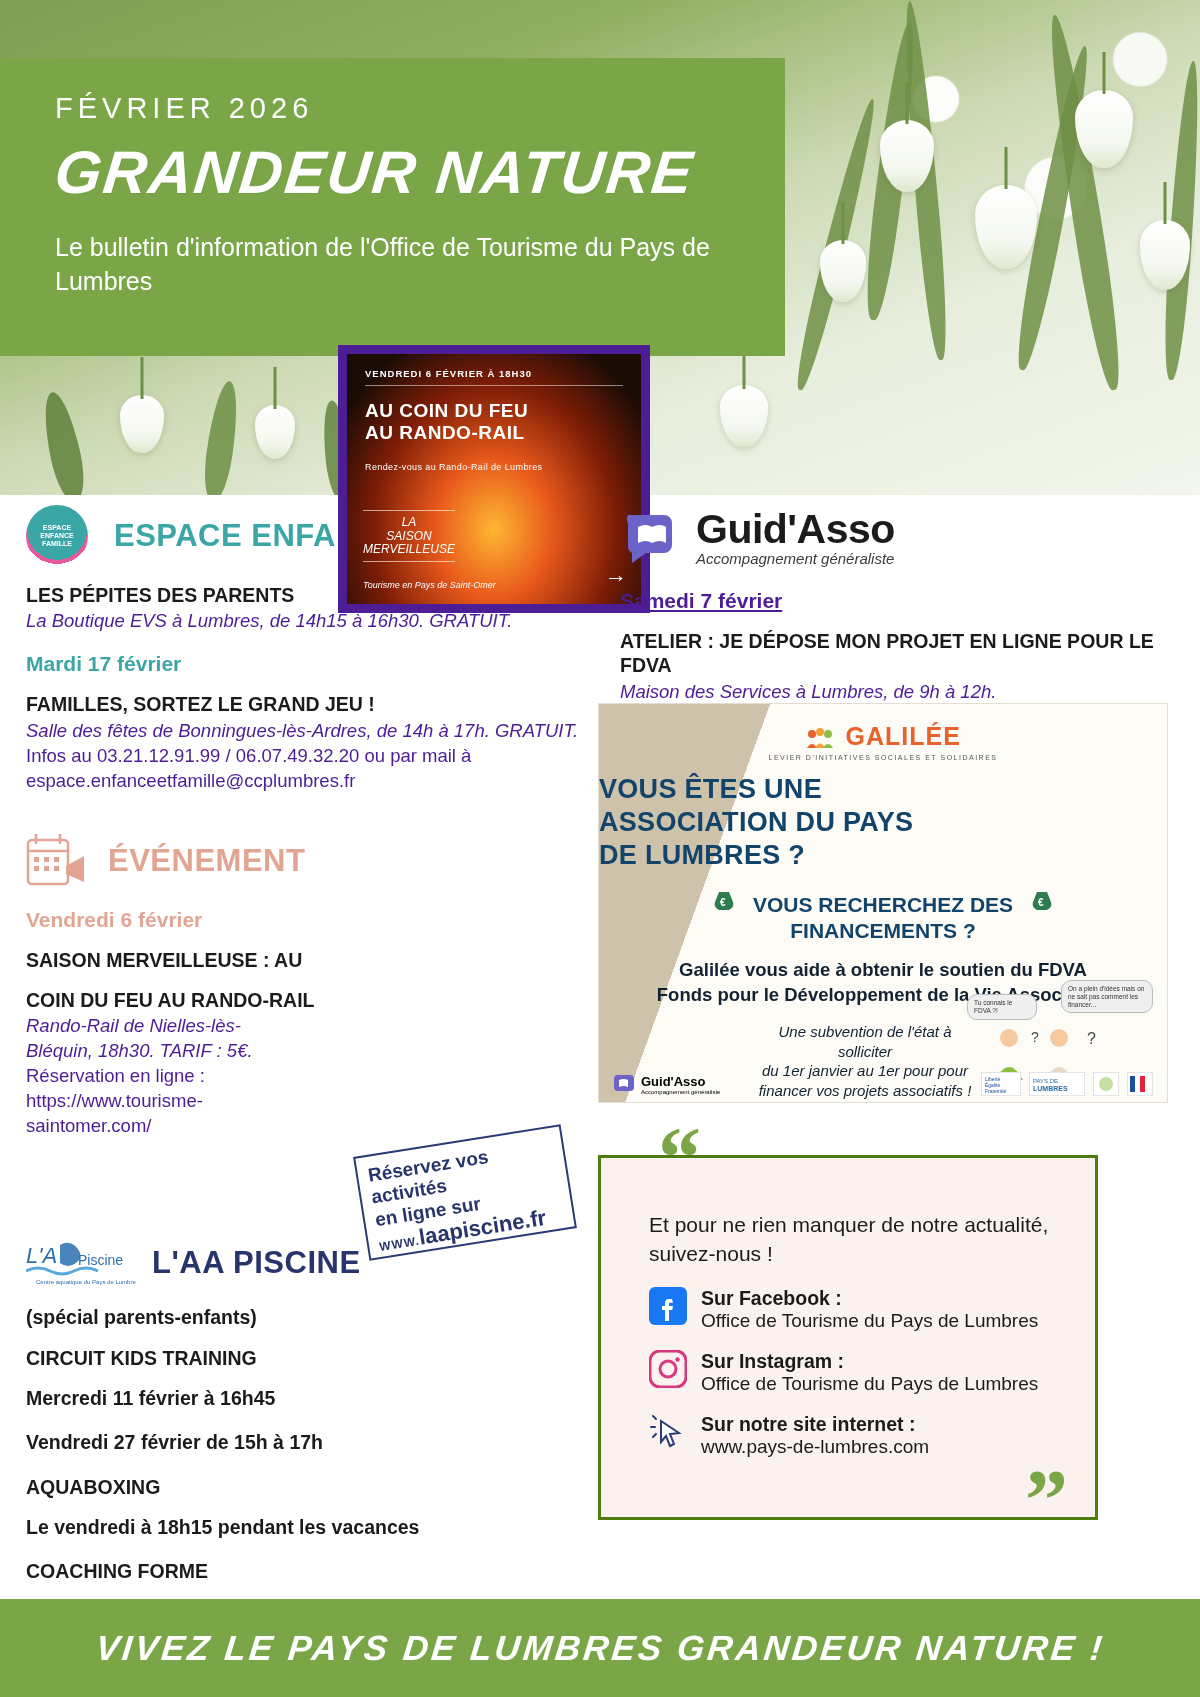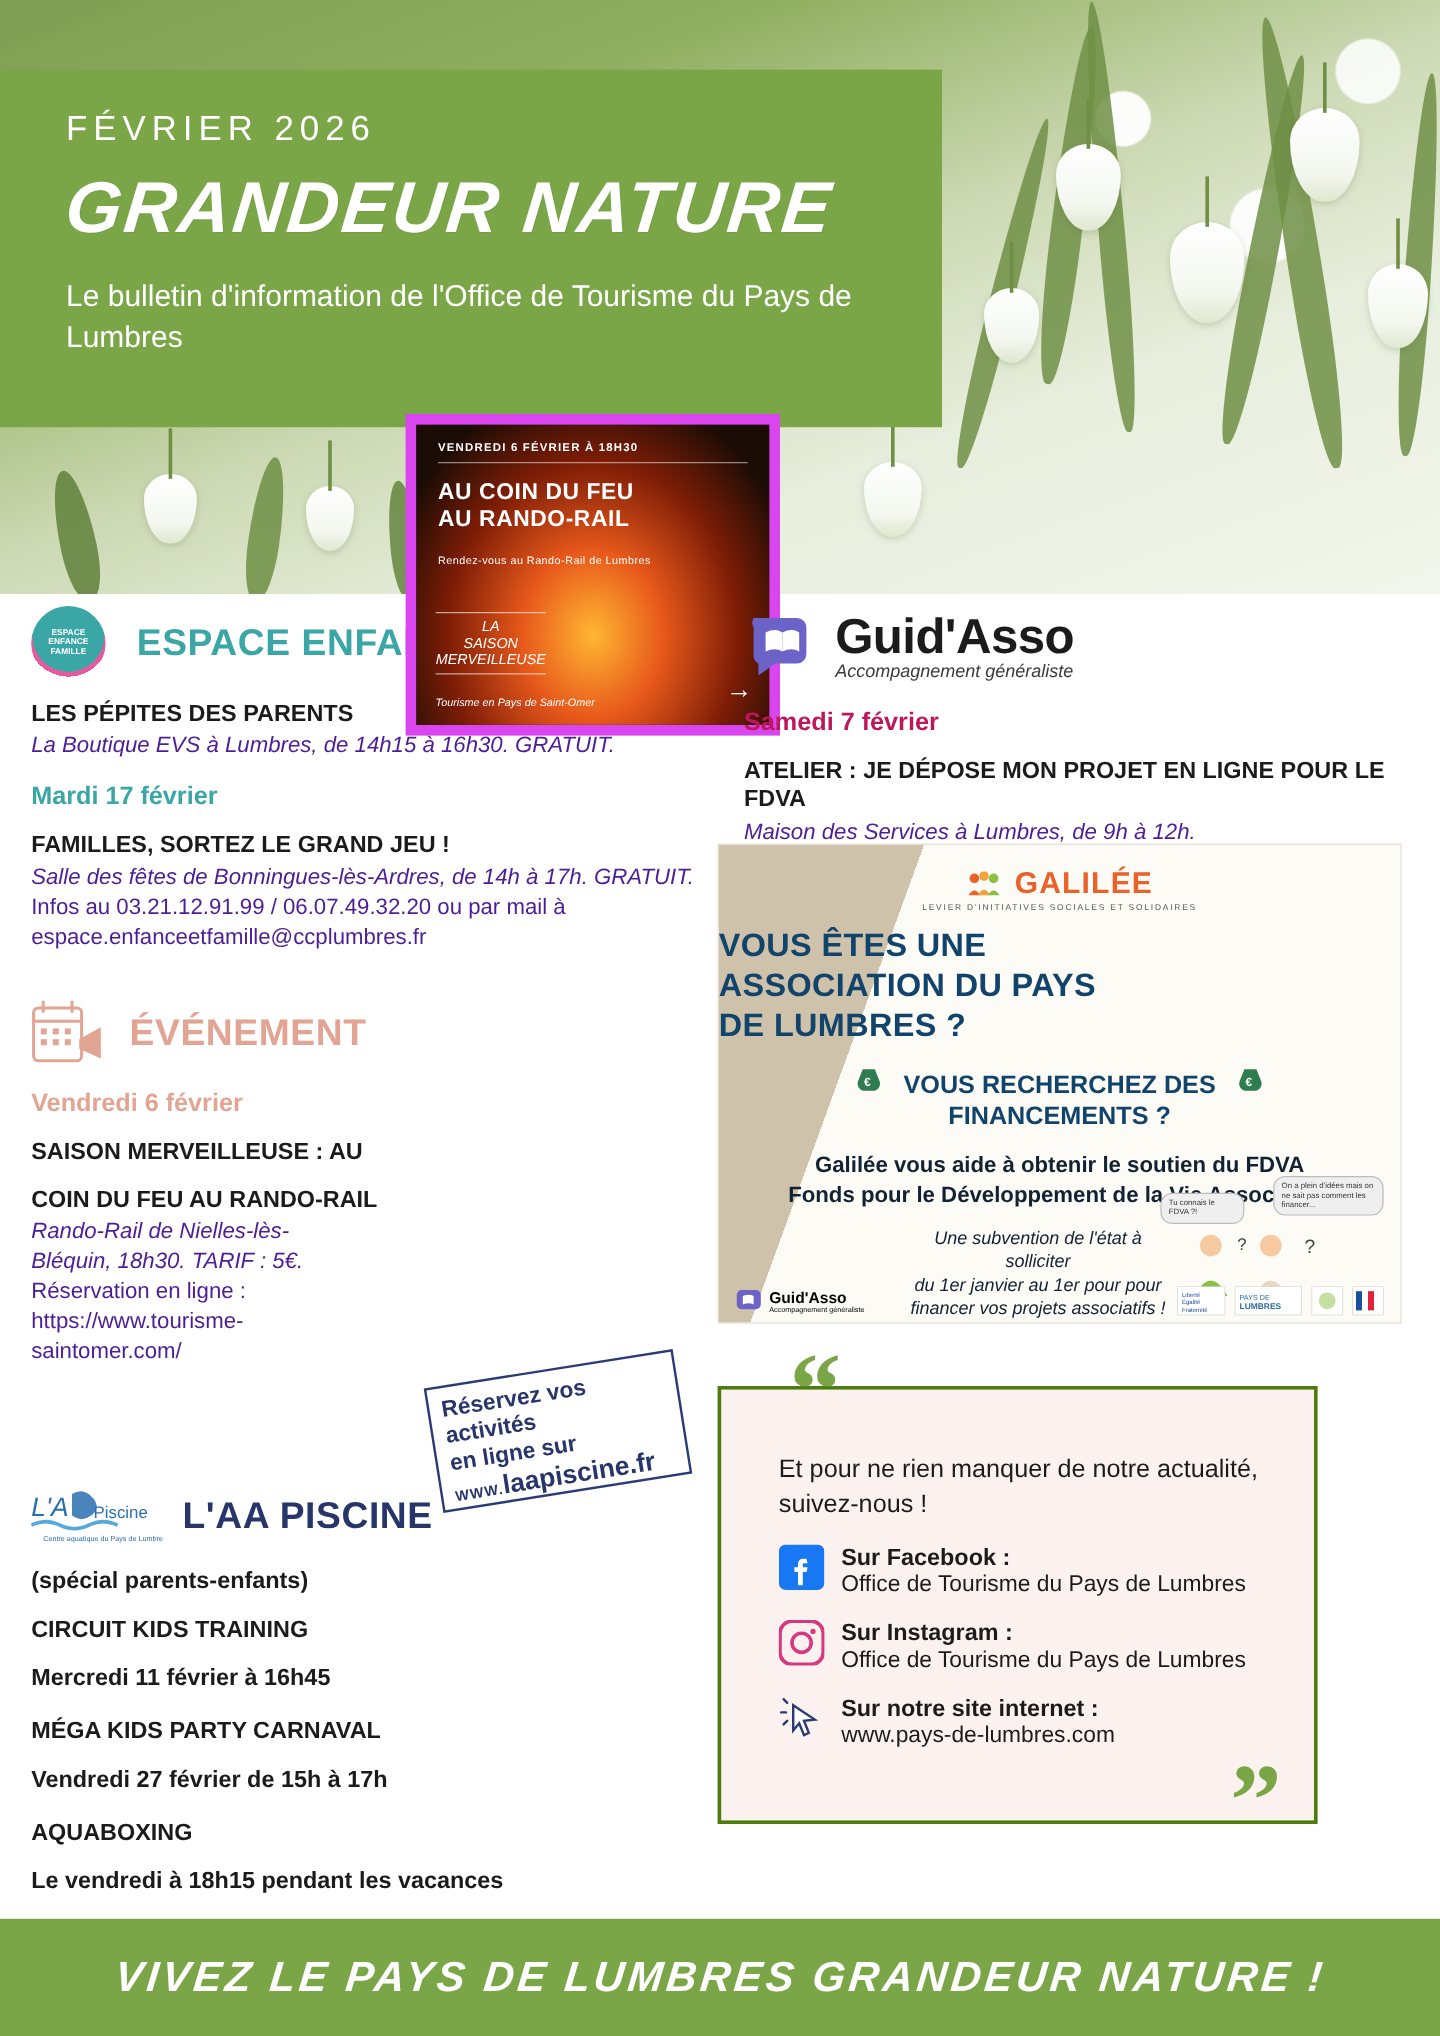--- a/index.html
+++ b/index.html
@@ -66,29 +66,29 @@
   .sec-title {
     font-size:31px; font-weight:bold; letter-spacing:.5px;
   }
   .teal { color:#3aa6a6; }
   .salmon { color:#e2a493; }
   .navy { color:#27356b; }
 
   .date { font-weight:bold; font-size:21px; margin:18px 0 3px 0; }
   .date.teal { color:#3aa6a6; }
   .date.salmon { color:#e2a493; }
-  .date.bluegrey { color:#be185d; }
+  .date.bluegrey { color:#4c1d95;text-decoration:underline; }
   .ev-title { font-weight:bold; font-size:19.5px; color:#1b1b1b; line-height:1.25; margin:16px 0 2px 0; }
   .ev-info { font-size:18.5px; color:#4c1d95; line-height:1.35; margin:0; }
   .ev-info.ital { font-style:italic; }
 
   
   .fire-card {
     position:absolute; left:338px; top:345px; width:312px; height:268px;
-    background:#d946ef; padding:9px;
+    background:#4c1d95; padding:9px;
   }
   .fire-inner {
     width:100%; height:100%;
     background:
       radial-gradient(ellipse at 50% 70%, #ffb733 0%, #e8591b 28%, #7e1d06 58%, #1b0c05 85%),
       #120a05;
     position:relative; overflow:hidden;
   }
   .fire-banner {
     position:absolute; left:18px; top:14px; right:18px;
@@ -299,21 +299,20 @@
     </div>
     <div class="sec-title navy">L'AA PISCINE</div>
   </div>
 
   <div>
     <div class="ev-title">(spécial parents-enfants)</div>
     <div class="ev-title">CIRCUIT KIDS TRAINING</div>
     <div class="ev-title navy">Mercredi 11 février à 16h45</div>
   </div>
   <div style="margin-top:20px;">
-    <div class="ev-title">MÉGA KIDS PARTY CARNAVAL</div>
     <div class="ev-title navy">Vendredi 27 février de 15h à 17h</div>
   </div>
   <div style="margin-top:20px;">
     <div class="ev-title">AQUABOXING</div>
     <div class="ev-title navy">Le vendredi à 18h15 pendant les vacances</div>
   </div>
   <div style="margin-top:20px;">
     <div class="ev-title">COACHING FORME</div>
     <div class="ev-title navy">Le lundi à 9h30 et à 18h ; le mercredi à 18h</div>
   </div>

